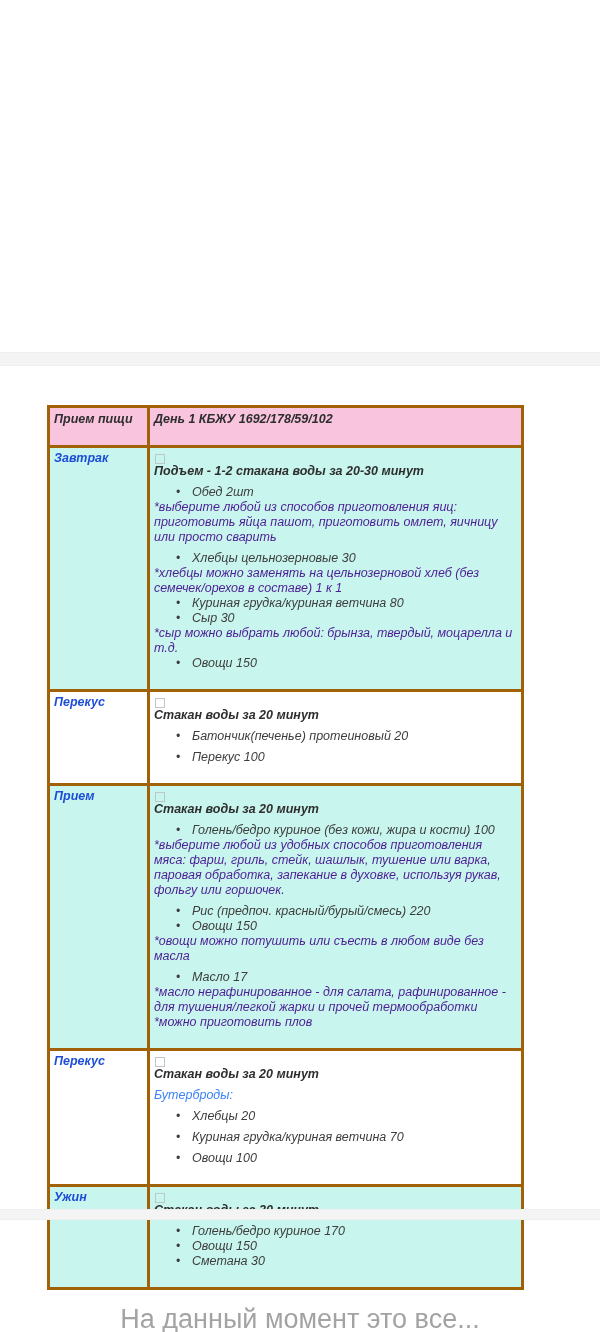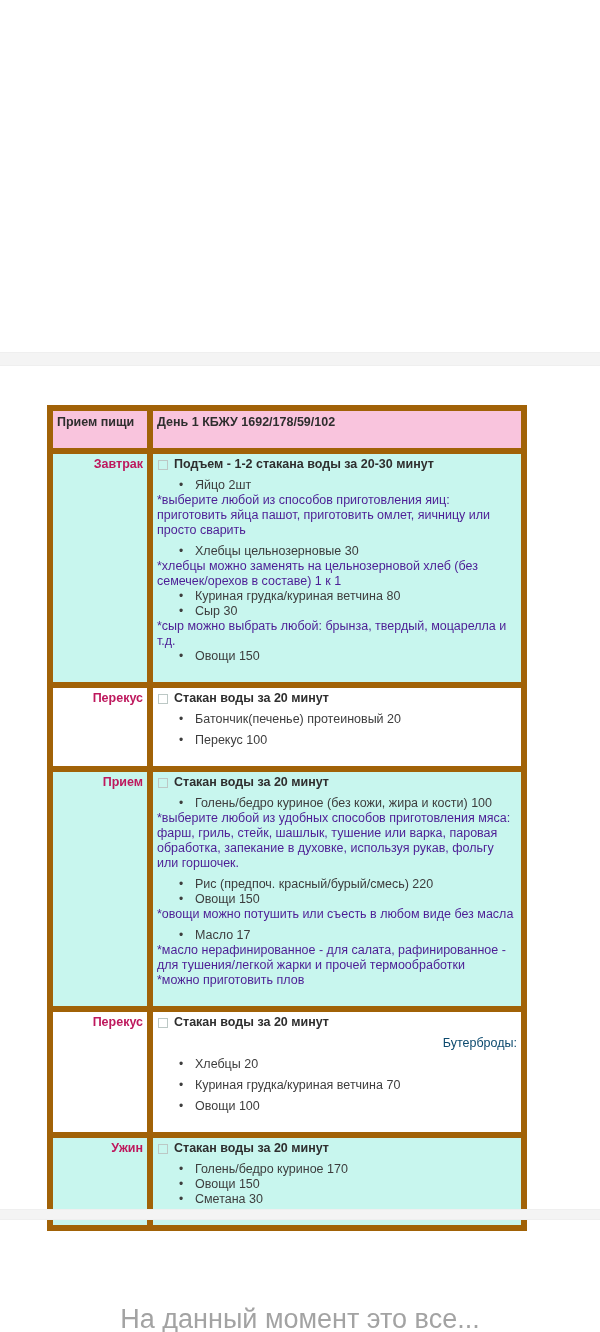--- a/index.html
+++ b/index.html
@@ -18,42 +18,43 @@
 
   table.meal-table{
     position:absolute;left:47px;top:405px;width:476px;
     border-collapse:collapse;table-layout:fixed;
     border:2px solid #575256;
     font-size:12.5px;line-height:15px;
   }
   col.c1{width:100px;}
   col.c2{width:374px;}
   th,td{
-    border:6px solid #a16207;
+    border:3px solid #a16207;
     vertical-align:top;text-align:left;
     padding:3px 4px 18px 4px;
+    font-style:italic;
   }
   th{
     background:#f9c4dd;
     font-size:12.5px;font-weight:bold;color:#2e2e2e;
     padding-top:4px;
   }
   tr.cyan td{background:#c8f6ee;}
   tr.white td{background:#ffffff;}
-  td.meal{font-weight:bold;color:#be185d;text-align:right;}
-
-  .check{display:flex;align-items:flex-start;font-weight:bold;color:#2e2e2e;}
+  td.meal{font-weight:bold;color:#1d4ed8;}
+
+  .check{display:flex;align-items:flex-start;font-weight:bold;color:#2e2e2e;flex-direction:column;}
   .checkbox{
     flex:none;width:8px;height:8px;margin:3px 6px 0 1px;
     border:1px solid #bcc8c5;background:transparent;display:inline-block;
   }
   .bullet{display:flex;align-items:flex-start;margin-left:22px;}
   .dot{flex:none;width:16px;text-align:left;font-size:12px;}
   .note{color:#4c1d95;}
-  .plain{color:#0c4a6e;text-align:right;}
+  .plain{color:#3b82f6;}
   .gap{margin-top:6px;}
 
   .clipped-heading{
     position:absolute;left:0;top:1302px;width:600px;
     text-align:center;
     font-size:27px;line-height:34px;color:#a3a3a3;
     white-space:nowrap;
   }
 </style>
 </head>
@@ -75,21 +76,21 @@
   <tbody id="table-body">
       <tr class="cyan">
         <td class="meal">Завтрак</td>
         <td class="content">
           <div class="check">
             <span class="checkbox"></span>
             <span>Подъем - 1-2 стакана воды за 20-30 минут</span>
           </div>
           <div class="bullet gap">
             <span class="dot">•</span>
-            <span>Яйцо 2шт</span>
+            <span>Обед 2шт</span>
           </div>
           <div class="note">*выберите любой из способов приготовления яиц: приготовить яйца пашот, приготовить омлет, яичницу или просто сварить</div>
           <div class="bullet gap">
             <span class="dot">•</span>
             <span>Хлебцы цельнозерновые 30</span>
           </div>
           <div class="note">*хлебцы можно заменять на цельнозерновой хлеб (без семечек/орехов в составе) 1 к 1</div>
           <div class="bullet">
             <span class="dot">•</span>
             <span>Куриная грудка/куриная ветчина 80</span>

